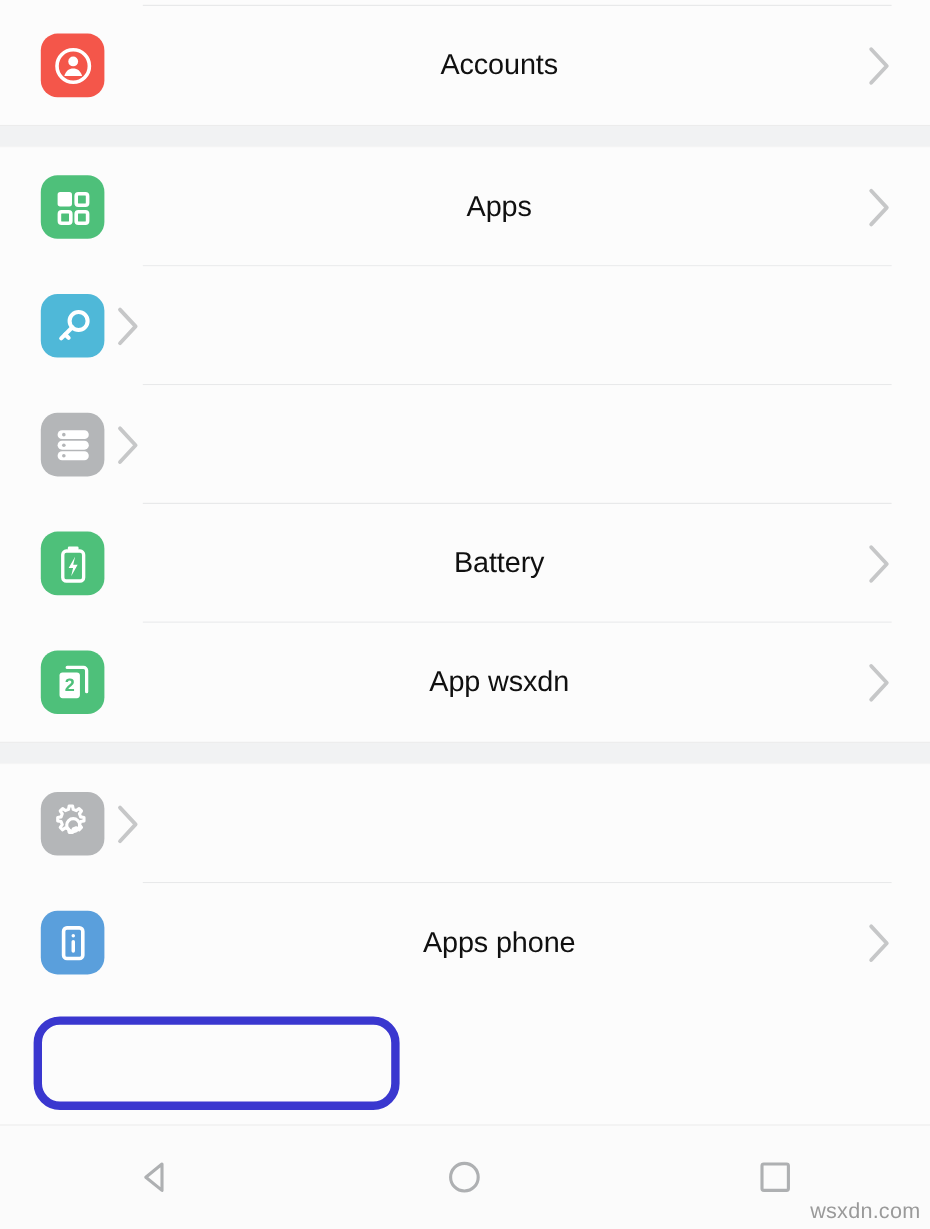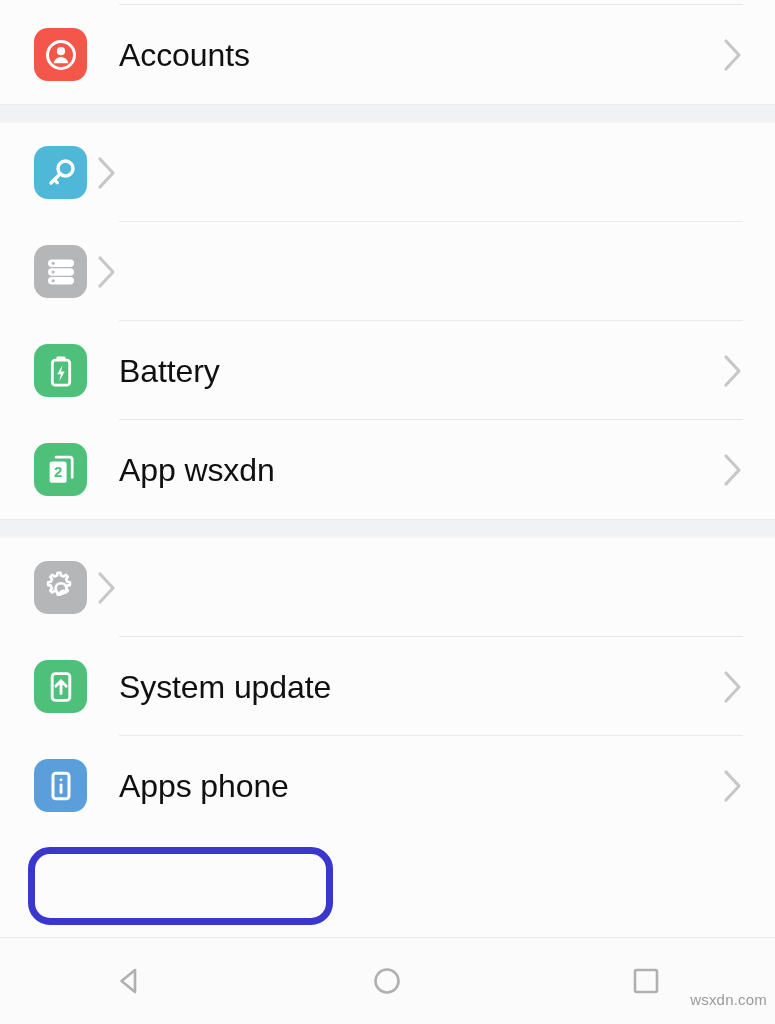--- a/index.html
+++ b/index.html
@@ -85,25 +85,26 @@
     display: flex;
     align-items: center;
     justify-content: center;
     position: relative;
   }
   .icon-box svg { display: block; }
 
   .row-label {
     flex: 1 1 auto;
     margin-left: 32px;
-    font-size: 32px;
+    font-size: 24px;
     line-height: 1;
     color: #101010;
     letter-spacing: -0.1px;
     white-space: nowrap;
+    text-align: center;
   }
 
   .chevron {
     flex: 0 0 auto;
     width: 40px;
     height: 40px;
     margin-right: 22px;
     display: flex;
     align-items: center;
     justify-content: center;
@@ -140,22 +141,22 @@
     width: 110px;
     height: 87px;
     display: flex;
     align-items: center;
     justify-content: center;
   }
 
   .watermark {
     position: absolute;
     right: 8px;
-    bottom: 16px;
-    font-size: 15px;
+    bottom: 4px;
+    font-size: 18px;
     color: #9a9a9a;
     font-family: "Liberation Sans", sans-serif;
     letter-spacing: 0.2px;
   }
 </style>
 </head>
 <body>
 
 <div id="screen">
 
@@ -178,20 +179,36 @@
             <path d="M4 4 L17 18 L4 32" fill="none" stroke="#c6c7c8" stroke-width="3.2" stroke-linecap="round" stroke-linejoin="round"></path>
           </svg>
         </span>
       </div>
     </div>
 
     <div class="group-gap"></div>
 
     <div class="group">
 
+      <div class="row divider">
+        <span class="icon-box" style="background:#4ec07a;">
+          <svg width="34" height="34" viewBox="0 0 34 34">
+            <rect x="4" y="4" width="12" height="12" rx="2.2" fill="#ffffff"></rect>
+            <rect x="19.5" y="5.5" width="9.5" height="9.5" rx="1.8" fill="none" stroke="#ffffff" stroke-width="3"></rect>
+            <rect x="5.5" y="20.5" width="9.5" height="9.5" rx="1.8" fill="none" stroke="#ffffff" stroke-width="3"></rect>
+            <rect x="19.5" y="20.5" width="9.5" height="9.5" rx="1.8" fill="none" stroke="#ffffff" stroke-width="3"></rect>
+          </svg>
+        </span>
+        <span class="row-label">Apps</span>
+        <span class="chevron">
+          <svg width="22" height="36" viewBox="0 0 22 36">
+              <path d="M4 4 L17 18 L4 32" fill="none" stroke="#c6c7c8" stroke-width="3.2" stroke-linecap="round" stroke-linejoin="round"></path>
+            </svg>
+        </span>
+      </div>
 
       <div class="row divider">
         <span class="icon-box" style="background:#4fb8d8;">
           <svg width="34" height="34" viewBox="0 0 34 34">
             <circle cx="21.5" cy="12.5" r="7.5" fill="none" stroke="#ffffff" stroke-width="3.4"></circle>
             <path d="M16.3 17.7 L7 27" fill="none" stroke="#ffffff" stroke-width="3.4" stroke-linecap="round"></path>
             <path d="M10.3 23.7 L13.2 26.6" fill="none" stroke="#ffffff" stroke-width="3.4" stroke-linecap="round"></path>
           </svg>
         </span>
         <span class="chevron">
@@ -264,35 +281,20 @@
             <circle cx="17" cy="17.6" r="5.4" fill="none" stroke="#ffffff" stroke-width="2.6"></circle>
           </svg>
         </span>
         <span class="chevron">
           <svg width="22" height="36" viewBox="0 0 22 36">
               <path d="M4 4 L17 18 L4 32" fill="none" stroke="#c6c7c8" stroke-width="3.2" stroke-linecap="round" stroke-linejoin="round"></path>
             </svg>
         </span>
       </div>
 
-      <div class="row divider">
-        <span class="icon-box" style="background:#4ec07a;">
-          <svg width="34" height="34" viewBox="0 0 34 34">
-            <rect x="8.2" y="3.6" width="17.6" height="26.8" rx="3.2" fill="none" stroke="#ffffff" stroke-width="2.9"></rect>
-            <path d="M17 23.5 V11.3" fill="none" stroke="#ffffff" stroke-width="2.9" stroke-linecap="round"></path>
-            <path d="M11.9 16.1 L17 10.9 L22.1 16.1" fill="none" stroke="#ffffff" stroke-width="2.9" stroke-linecap="round" stroke-linejoin="round"></path>
-          </svg>
-        </span>
-        <span class="row-label">System update</span>
-        <span class="chevron">
-          <svg width="22" height="36" viewBox="0 0 22 36">
-              <path d="M4 4 L17 18 L4 32" fill="none" stroke="#c6c7c8" stroke-width="3.2" stroke-linecap="round" stroke-linejoin="round"></path>
-            </svg>
-        </span>
-      </div>
 
       <div class="row">
         <span class="icon-box" style="background:#5a9fdc;">
           <svg width="34" height="34" viewBox="0 0 34 34">
             <rect x="9" y="4.2" width="16" height="25.6" rx="2.8" fill="none" stroke="#ffffff" stroke-width="3"></rect>
             <rect x="15.6" y="9.4" width="2.9" height="2.9" rx="1.45" fill="#ffffff"></rect>
             <rect x="15.6" y="14.4" width="2.9" height="10.6" rx="1.45" fill="#ffffff"></rect>
           </svg>
         </span>
         <span class="row-label">Apps phone</span>

